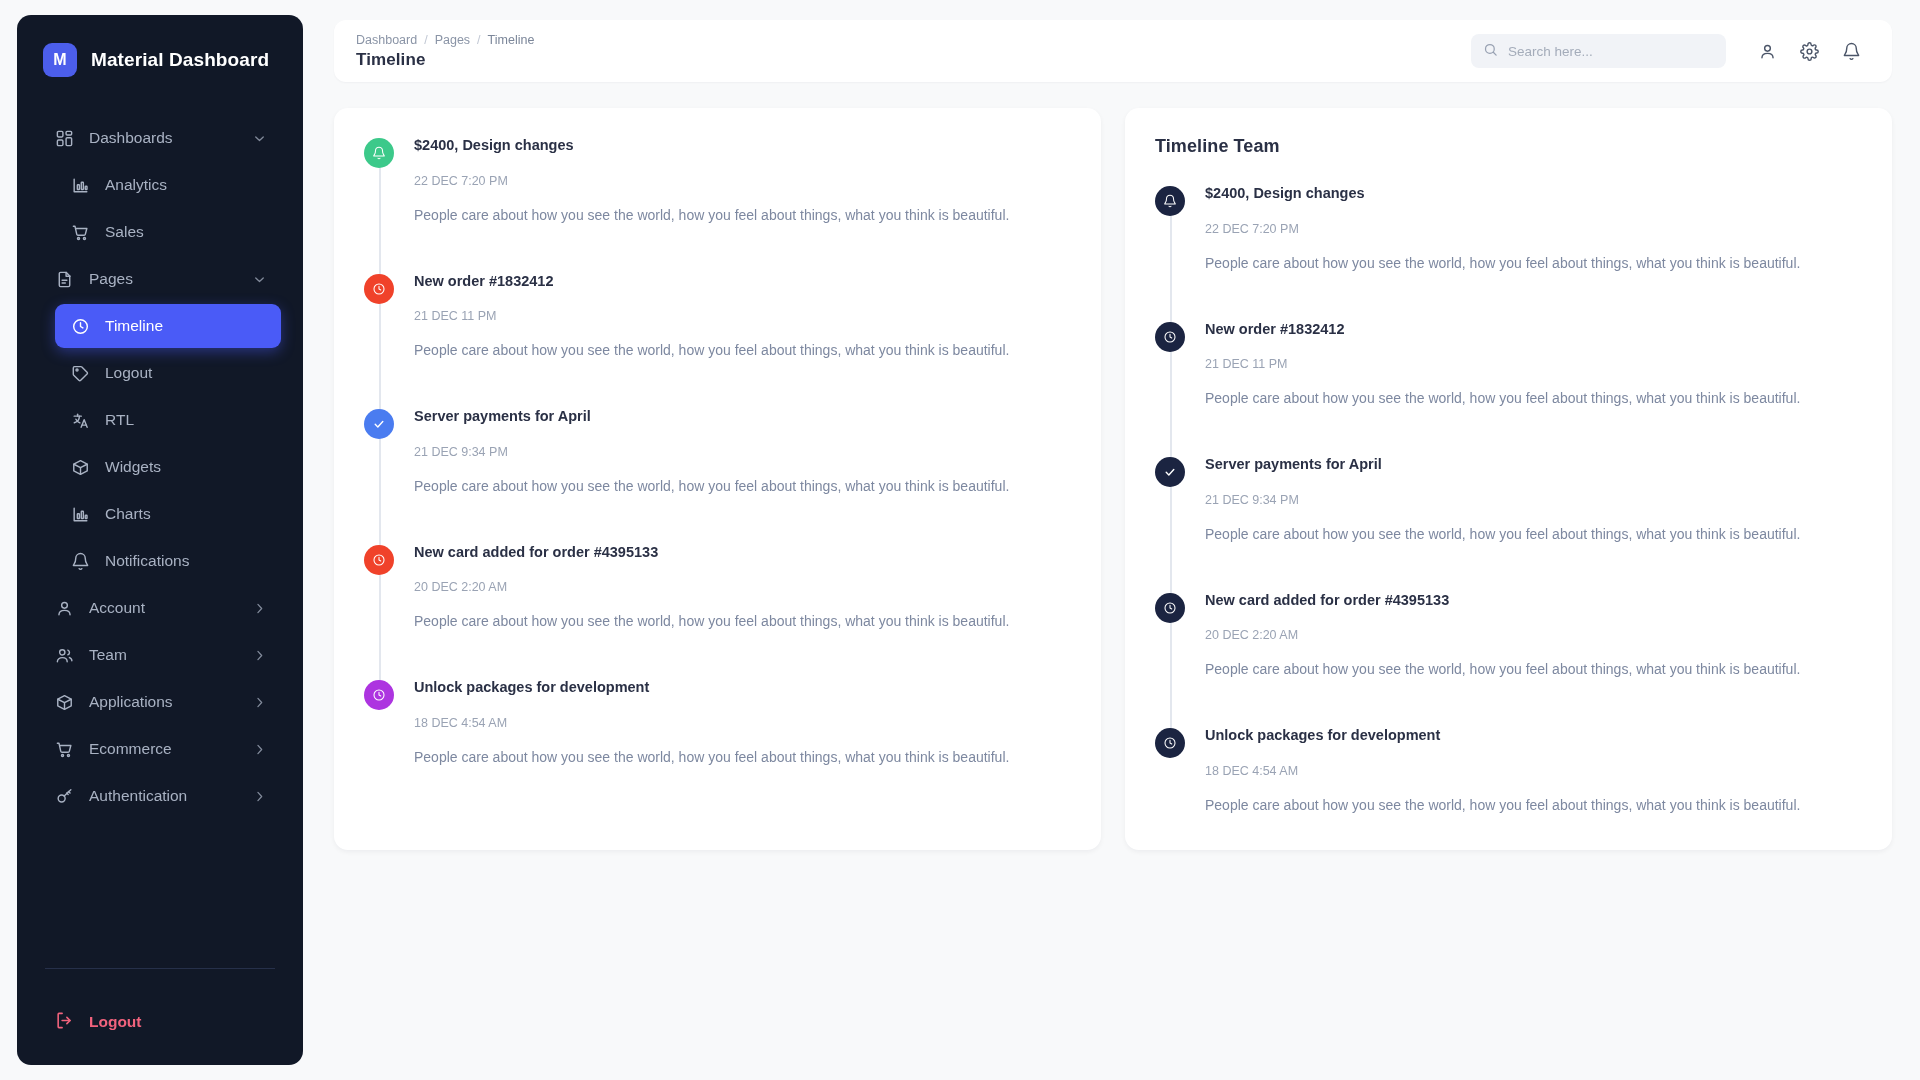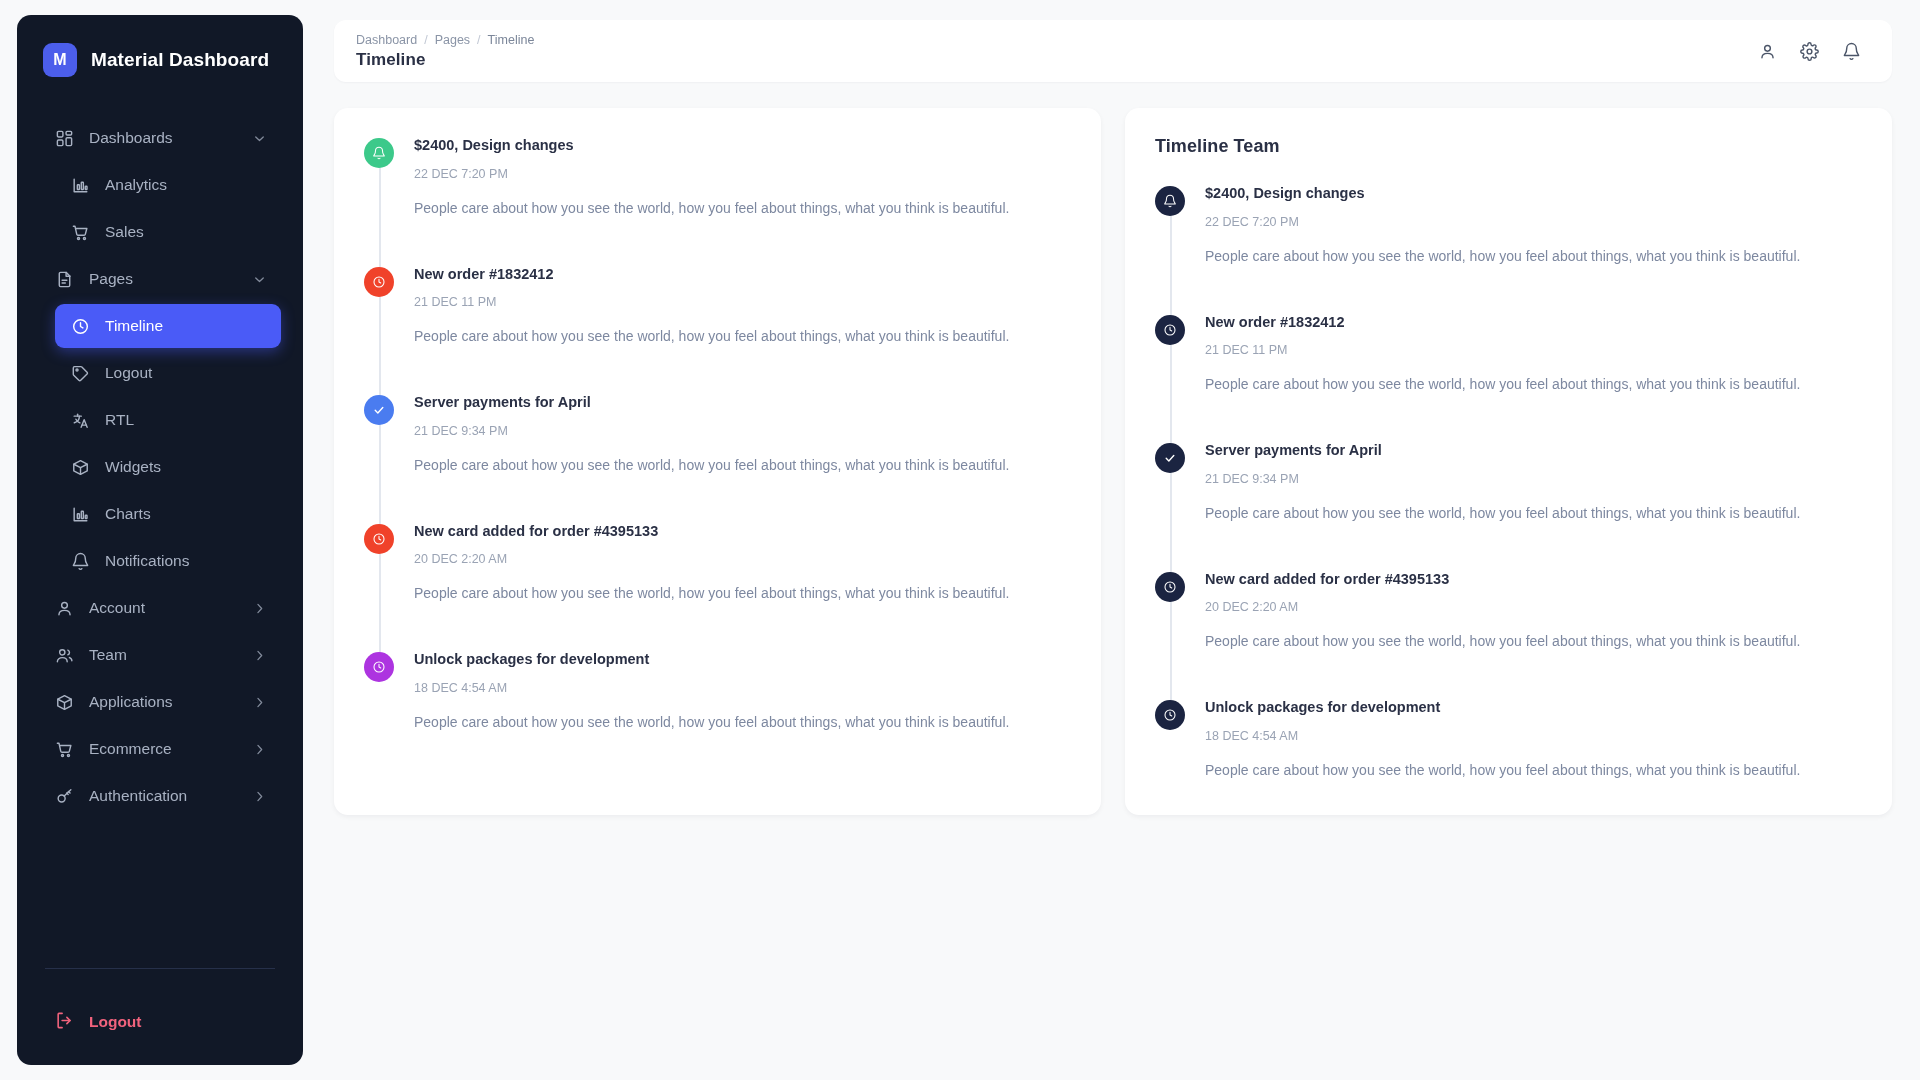--- a/index.html
+++ b/index.html
@@ -133,21 +133,21 @@
     width: 1.5px; background: #e3e7ee;
   }
   .tl-dot {
     position: absolute; left: 0; top: 2px;
     width: 30px; height: 30px; border-radius: 50%;
     display: flex; align-items: center; justify-content: center;
     color: #ffffff; z-index: 2;
   }
   .tl-dot svg { width: 14px; height: 14px; display: block; }
   .tl-title { font-size: 14.5px; font-weight: bold; color: #2a3045; line-height: 1.35; }
-  .tl-time { font-size: 12.5px; color: #9aa3b4; margin-top: 11px; }
+  .tl-time { font-size: 12.5px; color: #9aa3b4; margin-top: 18px; }
   .tl-body { font-size: 14px; color: #7d88a0; margin-top: 17px; line-height: 1.5; }
 </style>
 </head>
 <body>
 
 <div id="app">
 
   <aside class="sidebar">
     <div class="brand">
       <div class="brand-logo">M</div>
@@ -367,20 +367,29 @@
         <div class="crumbs" id="crumbs">
             <span class="crumb">Dashboard</span>
             <span class="crumb-sep">/</span>
             <span class="crumb">Pages</span>
             <span class="crumb-sep">/</span>
             <span class="crumb current">Timeline</span>
           </div>
         <div class="page-title">Timeline</div>
       </div>
       <div class="topbar-right">
+        <div class="search-box">
+          <span>
+            <svg viewBox="0 0 24 24" fill="none" stroke="currentColor" stroke-width="2" stroke-linecap="round">
+              <circle cx="11" cy="11" r="7"></circle>
+                <line x1="16.5" y1="16.5" x2="21" y2="21"></line>
+            </svg>
+          </span>
+          <input class="search-input" type="text" placeholder="Search here..." style="">
+        </div>
         <div class="icon-btn">
           <span>
             <svg viewBox="0 0 24 24" fill="none" stroke="currentColor" stroke-width="1.8" stroke-linecap="round" stroke-linejoin="round">
               <circle cx="12" cy="8" r="3.6"></circle>
                 <path d="M5 20c0-3.6 3.2-5.6 7-5.6s7 2 7 5.6"></path>
             </svg>
           </span>
         </div>
         <div class="icon-btn">
           <span>

